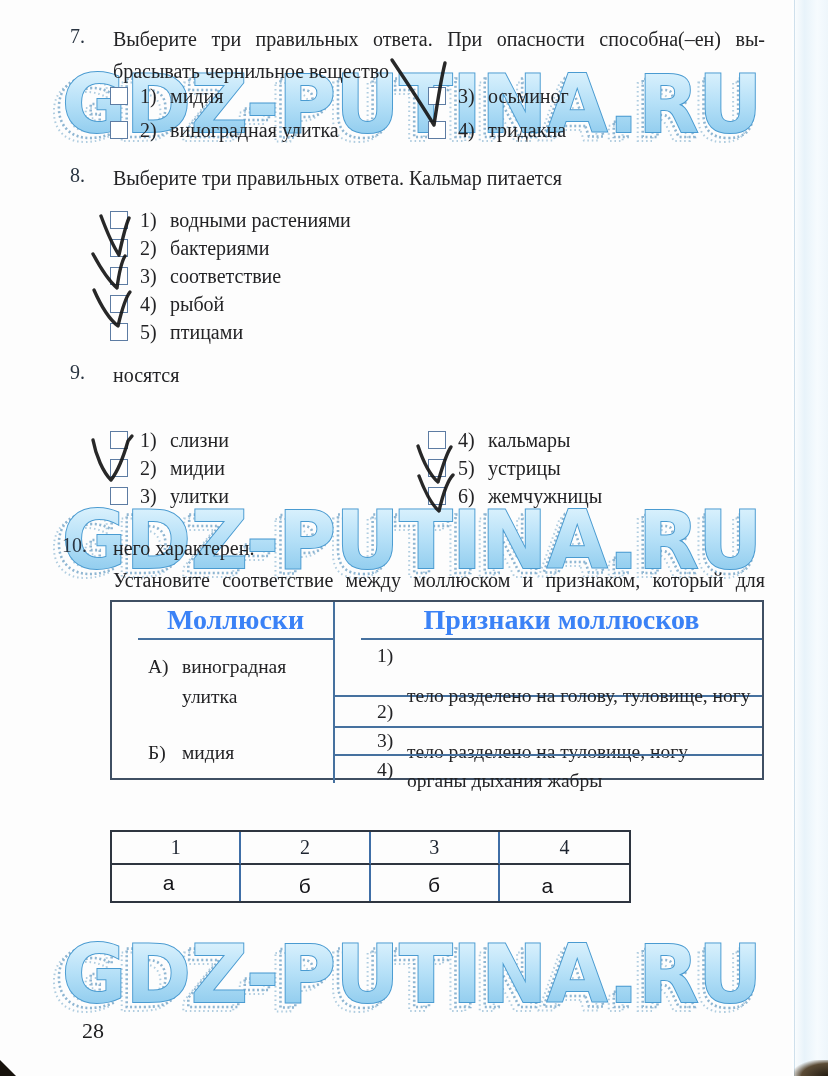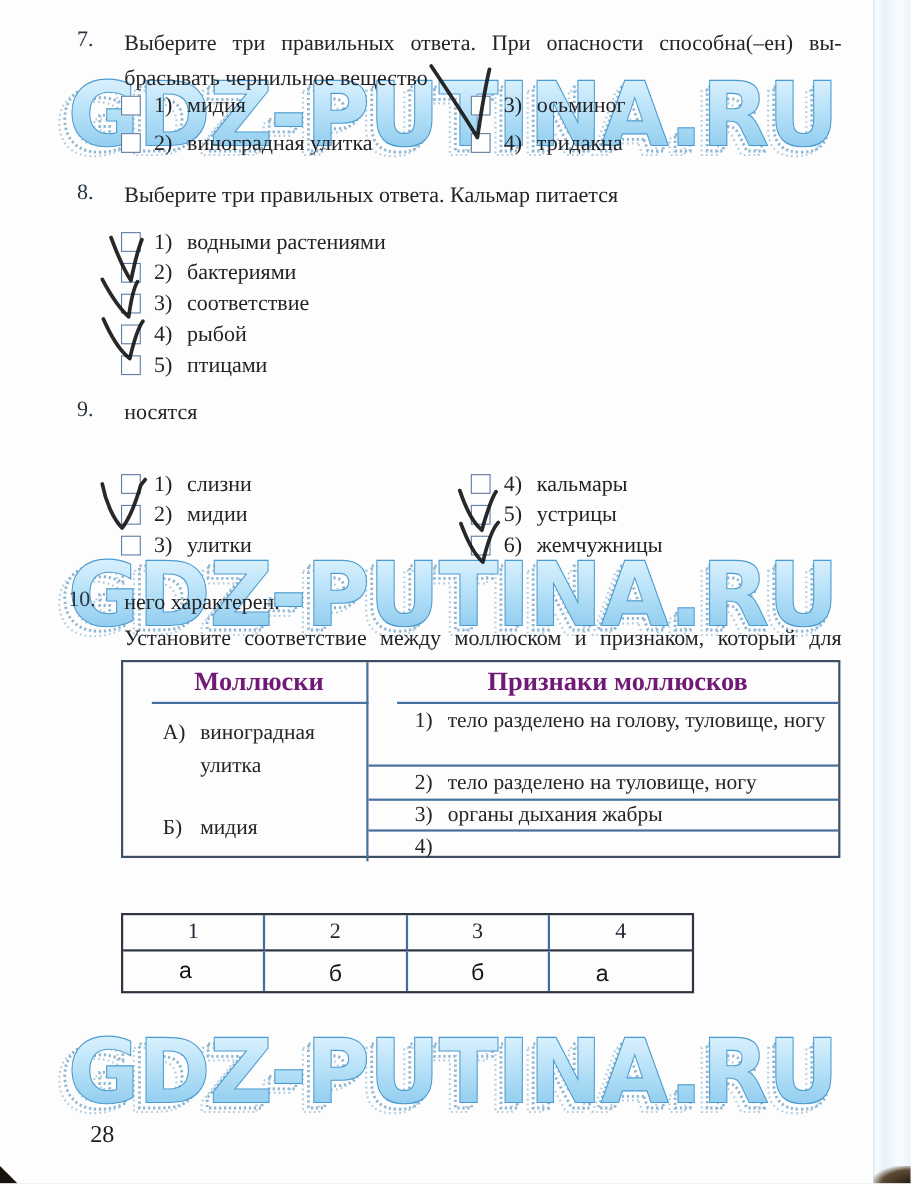--- a/index.html
+++ b/index.html
@@ -29,36 +29,36 @@
   .olabel{white-space:nowrap;}
   
   #mtable{
     position:absolute;left:110px;top:600px;width:654px;height:180px;
     border:2px solid #3f4f63;background:transparent;box-sizing:border-box;
     display:grid;grid-template-columns:223px 1fr;grid-template-rows:38px 1fr;
     font-size:19.5px;
   }
   .mt-hl,.mt-hr{
     border-bottom:2px solid #46719f;display:flex;align-items:center;justify-content:center;
-    font-weight:bold;font-size:24px;color:#701a75;margin-left:26px;
+    font-weight:bold;font-size:28px;color:#3b82f6;margin-left:26px;
   }
   .mt-hl{border-right:2px solid #46719f;}
   .mt-bl{border-right:2px solid #46719f;position:relative;}
   .ml-item{position:absolute;left:36px;display:flex;width:180px;line-height:30px;}
   .ml-letter{flex:none;width:34px;}
   .ml-label{width:134px;}
   .mt-br{display:flex;flex-direction:column;}
   .mrow{display:flex;border-bottom:2px solid #46719f;align-items:flex-start;}
   .mrow:last-child{border-bottom:none;}
   .r1{height:52px;line-height:26px;padding-top:3px;}
   .r2{height:29px;line-height:29px;}
   .r3{height:26px;line-height:26px;}
   .r4{flex:1;line-height:26px;padding-top:1px;}
   .rnum{flex:none;margin-left:42px;width:30px;}
-  .rtext{flex:1;padding-right:4px;text-align:justify;}
+  .rtext{flex:1;padding-right:4px;text-align:justify;margin-top:40px;}
   
   #instr{position:absolute;left:113px;top:796px;font-size:20px;}
   #atable{
     position:absolute;left:110px;top:830px;width:521px;height:73px;
     border:2px solid #2e3540;box-sizing:border-box;
     display:grid;grid-template-columns:repeat(4,1fr);grid-template-rows:33px 1fr;
   }
   .ah{border-bottom:2px solid #2e3540;display:flex;align-items:center;justify-content:center;
       font-size:20px;color:#1d2430;}
   .ah:not(:nth-child(4)){border-right:2px solid #3f6ea6;}

